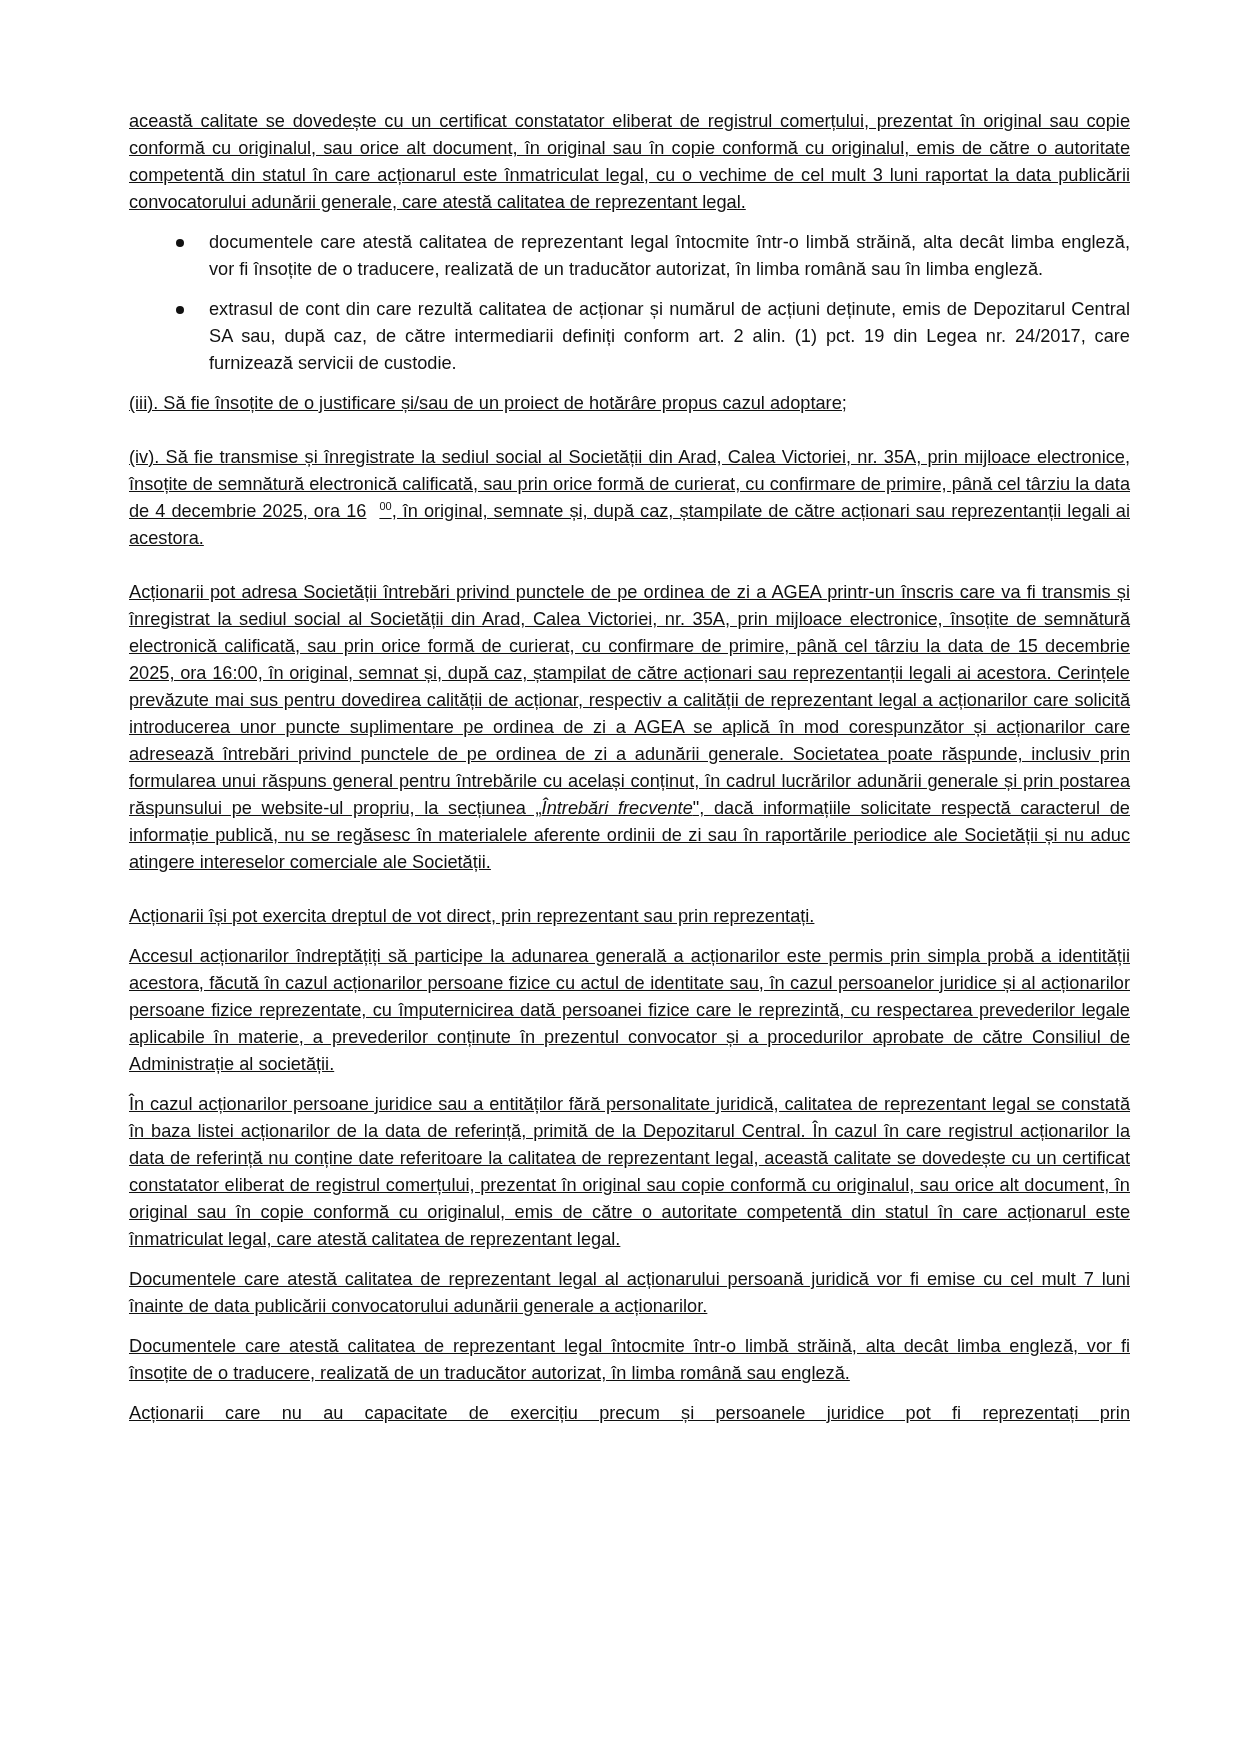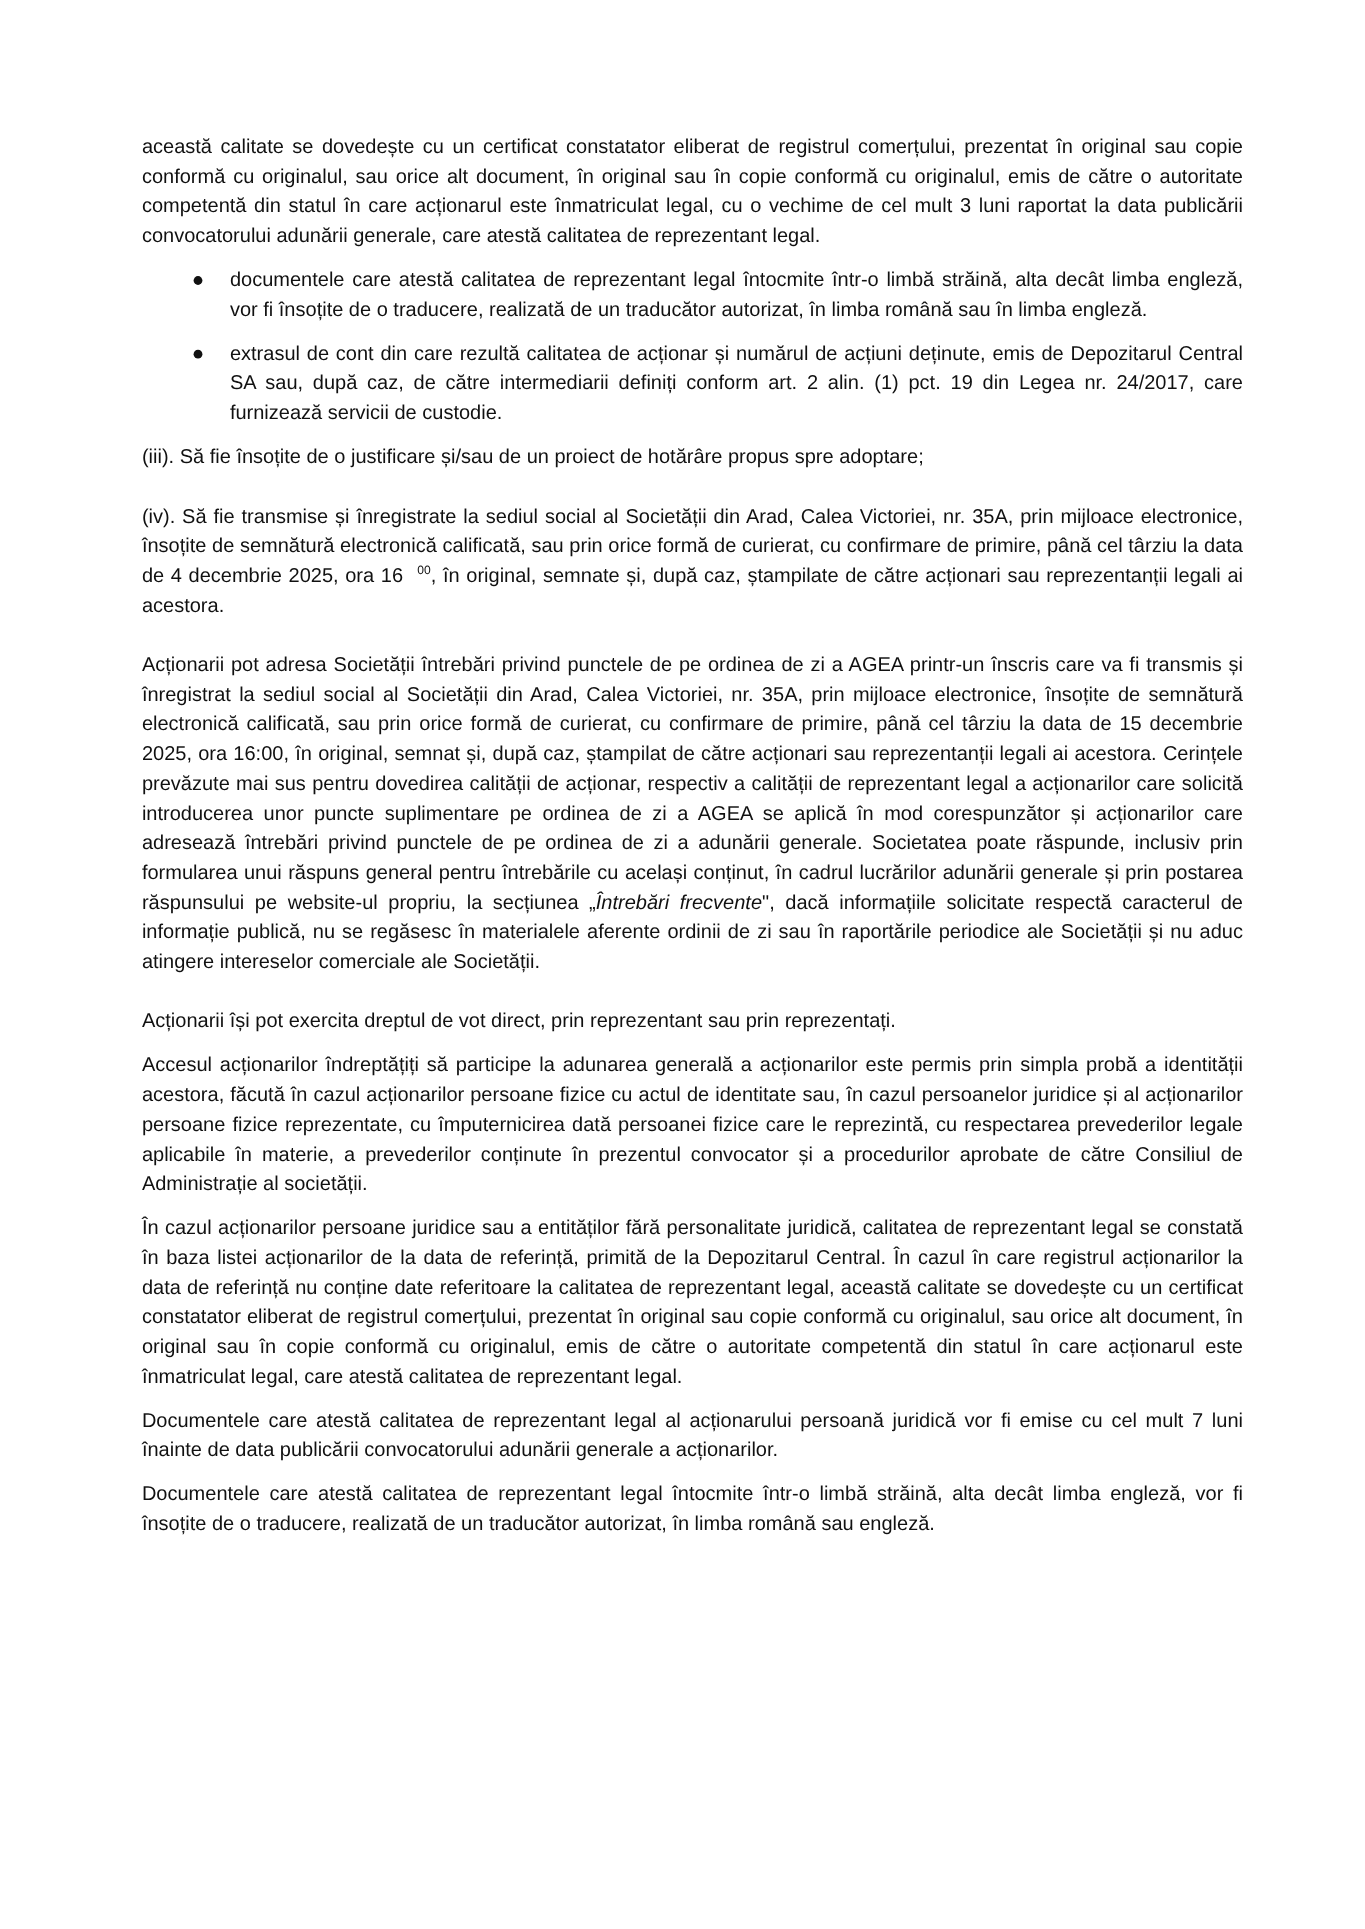--- a/index.html
+++ b/index.html
@@ -4,21 +4,21 @@
 <style>
   html, body { margin: 0; padding: 0; background: #ffffff; }
   body { width: 1241px; height: 1754px; position: relative; overflow: hidden; }
   .page {
     position: absolute; left: 129px; top: 108px; width: 1001px;
     font-family: "Liberation Sans", "DejaVu Sans", sans-serif;
     font-size: 18.2px; line-height: 27px; color: #111111;
     text-align: justify;
   }
   .indented { margin-left: 80px; }
-  .para { margin: 12px 0 13px 0; }
+  .para { margin: 0 0 13px 0; text-decoration: underline; }
   .para.gap { margin-bottom: 27px; }
   ul.bullets { list-style: none; margin: 0 0 13px 0; padding: 0; }
   ul.bullets li { position: relative; padding-left: 80px; margin-bottom: 13px; }
   ul.bullets li .bullet {
     position: absolute; left: 47px; top: 10px; width: 8px; height: 8px;
     background: #111111; border-radius: 50%;
   }
   .last-line-justify { text-align-last: justify; }
   sup { font-size: 11px; line-height: 0; vertical-align: super; padding-left: 13px; }
   em { font-style: italic; }
@@ -34,34 +34,35 @@
     <li>
       <span class="bullet"></span>
       <span>documentele care atestă calitatea de reprezentant legal întocmite într-o limbă străină, alta decât limba engleză, vor fi însoțite de o traducere, realizată de un traducător autorizat, în limba română sau în limba engleză.</span>
     </li>
     <li>
       <span class="bullet"></span>
       <span>extrasul de cont din care rezultă calitatea de acționar și numărul de acțiuni deținute, emis de Depozitarul Central SA sau, după caz, de către intermediarii definiți conform art. 2 alin. (1) pct. 19 din Legea nr. 24/2017, care furnizează servicii de custodie.</span>
     </li>
   </ul>
 
-  <p class="para gap">(iii). Să fie însoțite de o justificare și/sau de un proiect de hotărâre propus spre adoptare;</p>
+  <p class="para gap">(iii). Să fie însoțite de o justificare și/sau de un proiect de hotărâre propus cazul adoptare;</p>
 
   <p class="para gap">
     <span>(iv). Să fie transmise și înregistrate la sediul social al Societății din Arad, Calea Victoriei, nr. 35A, prin mijloace electronice, însoțite de semnătură electronică calificată, sau prin orice formă de curierat, cu confirmare de primire, până cel târziu la data de 4 decembrie 2025, ora 16</span><sup>00</sup><span>, în original, semnate și, după caz, ștampilate de către acționari sau reprezentanții legali ai acestora.</span>
   </p>
 
   <p class="para gap">
     <span>Acționarii pot adresa Societății întrebări privind punctele de pe ordinea de zi a AGEA printr-un înscris care va fi transmis și înregistrat la sediul social al Societății din Arad, Calea Victoriei, nr. 35A, prin mijloace electronice, însoțite de semnătură electronică calificată, sau prin orice formă de curierat, cu confirmare de primire, până cel târziu la data de 15 decembrie 2025, ora 16:00, în original, semnat și, după caz, ștampilat de către acționari sau reprezentanții legali ai acestora. Cerințele prevăzute mai sus pentru dovedirea calității de acționar, respectiv a calității de reprezentant legal a acționarilor care solicită introducerea unor puncte suplimentare pe ordinea de zi a AGEA se aplică în mod corespunzător și acționarilor care adresează întrebări privind punctele de pe ordinea de zi a adunării generale. Societatea poate răspunde, inclusiv prin formularea unui răspuns general pentru întrebările cu același conținut, în cadrul lucrărilor adunării generale și prin postarea răspunsului pe website-ul propriu, la secțiunea „</span><em>Întrebări frecvente</em><span>", dacă informațiile solicitate respectă caracterul de informație publică, nu se regăsesc în materialele aferente ordinii de zi sau în raportările periodice ale Societății și nu aduc atingere intereselor comerciale ale Societății.</span>
   </p>
 
   <p class="para">Acționarii își pot exercita dreptul de vot direct, prin reprezentant sau prin reprezentați.</p>
 
   <p class="para">Accesul acționarilor îndreptățiți să participe la adunarea generală a acționarilor este permis prin simpla probă a identității acestora, făcută în cazul acționarilor persoane fizice cu actul de identitate sau, în cazul persoanelor juridice și al acționarilor persoane fizice reprezentate, cu împuternicirea dată persoanei fizice care le reprezintă, cu respectarea prevederilor legale aplicabile în materie, a prevederilor conținute în prezentul convocator și a procedurilor aprobate de către Consiliul de Administrație al societății.</p>
 
   <p class="para">În cazul acționarilor persoane juridice sau a entităților fără personalitate juridică, calitatea de reprezentant legal se constată în baza listei acționarilor de la data de referință, primită de la Depozitarul Central. În cazul în care registrul acționarilor la data de referință nu conține date referitoare la calitatea de reprezentant legal, această calitate se dovedește cu un certificat constatator eliberat de registrul comerțului, prezentat în original sau copie conformă cu originalul, sau orice alt document, în original sau în copie conformă cu originalul, emis de către o autoritate competentă din statul în care acționarul este înmatriculat legal, care atestă calitatea de reprezentant legal.</p>
 
   <p class="para">Documentele care atestă calitatea de reprezentant legal al acționarului persoană juridică vor fi emise cu cel mult 7 luni înainte de data publicării convocatorului adunării generale a acționarilor.</p>
 
   <p class="para">Documentele care atestă calitatea de reprezentant legal întocmite într-o limbă străină, alta decât limba engleză, vor fi însoțite de o traducere, realizată de un traducător autorizat, în limba română sau engleză.</p>
 
+  <p class="para last-line-justify">Acționarii care nu au capacitate de exercițiu precum și persoanele juridice pot fi reprezentați prin</p>
 
 </div>
 
 </body></html>

